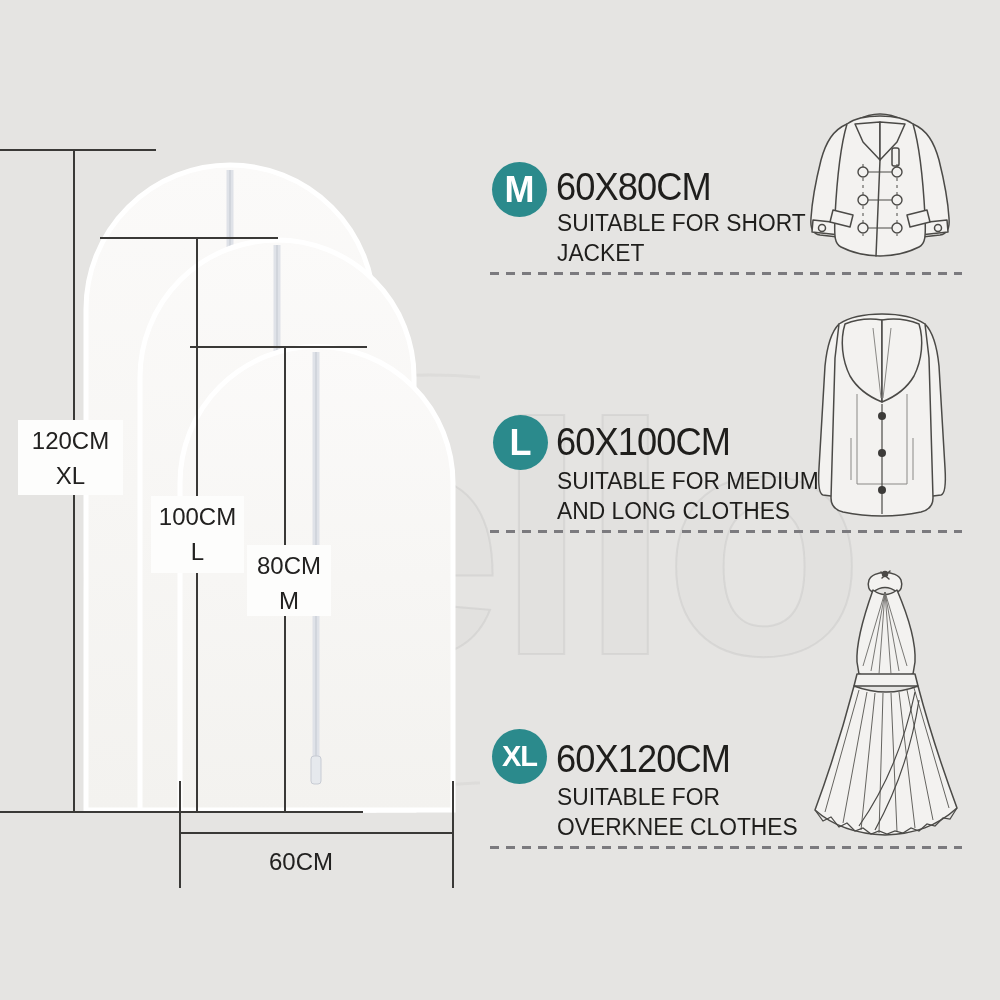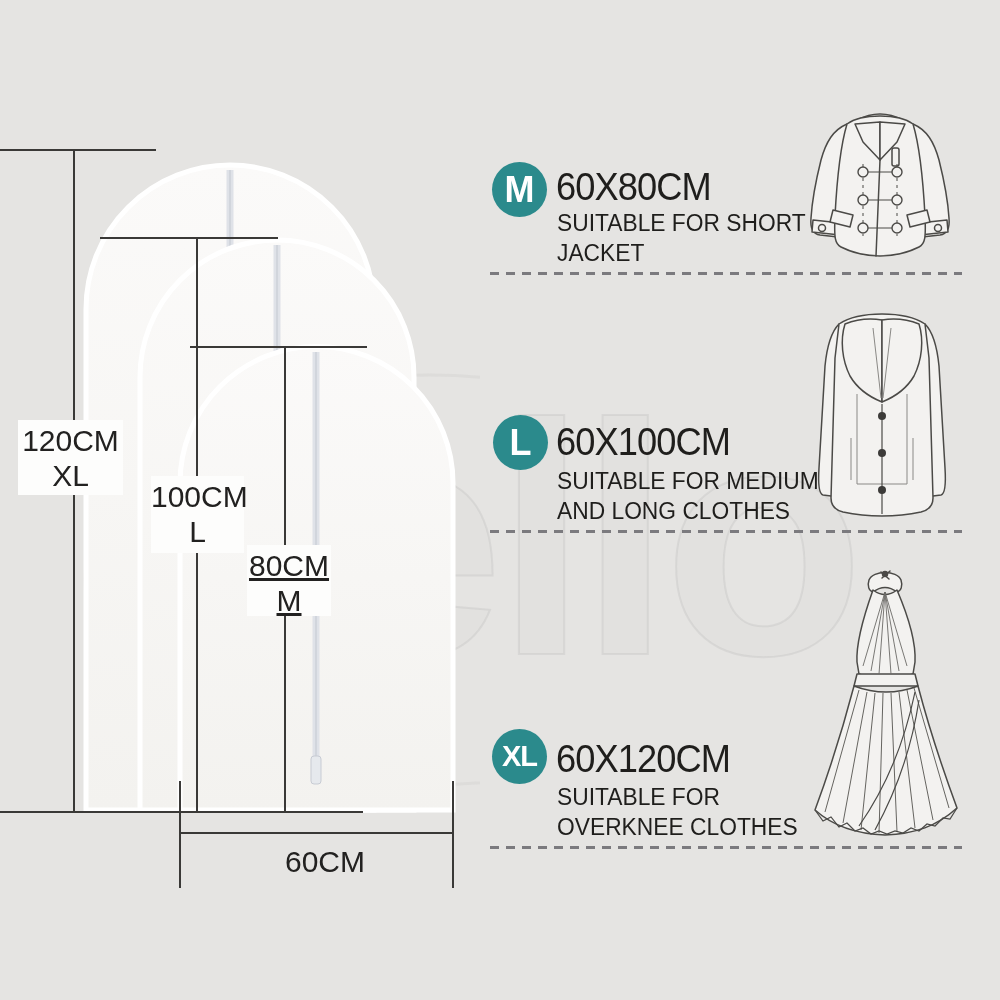--- a/index.html
+++ b/index.html
@@ -15,21 +15,21 @@
     left:90px;top:330px;width:820px;height:420px;
     font-size:330px;font-weight:bold;letter-spacing:-8px;
     color:rgba(0,0,0,0.012);
     -webkit-text-stroke:2px rgba(110,108,104,0.10);
     pointer-events:none;user-select:none;line-height:420px;
   }
   
   #diagram-svg{left:0;top:0;}
   .dim-label{
     background:#fdfdfc;text-align:center;
-    font-size:30px;line-height:35px;padding-top:3px;
+    font-size:24px;line-height:35px;padding-top:3px;
     color:#222120;
   }
   .dim-label.no-box{background:transparent;}
   
   .badge{
     width:55px;height:55px;border-radius:50%;
     background:#2b8a8c;color:#ffffff;
     display:flex;align-items:center;justify-content:center;
     font-weight:bold;
   }
@@ -94,29 +94,29 @@
     <line x1="180" y1="833" x2="453" y2="833"></line>
     <line x1="180" y1="781" x2="180" y2="888"></line>
     <line x1="453" y1="781" x2="453" y2="888"></line>
   </g>
 </svg>
 
 <div class="abs dim-label" style="left:18px;top:420px;width:105px;height:72px;">
   <div>120CM</div>
   <div>XL</div>
 </div>
-<div class="abs dim-label" style="left:151px;top:476px;width:93px;height:74px;">
+<div class="abs dim-label" style="left:151px;top:496px;width:93px;height:74px;">
   <div>100CM</div>
   <div>L</div>
 </div>
-<div class="abs dim-label" style="left:247px;top:545px;width:84px;height:68px;text-decoration:underline;">
+<div class="abs dim-label" style="left:247px;top:545px;width:84px;height:68px;">
   <div>80CM</div>
   <div>M</div>
 </div>
-<div class="abs dim-label no-box" style="left:252px;top:841px;width:146px;">
+<div class="abs dim-label no-box" style="left:228px;top:841px;width:146px;">
   <div>60CM</div>
 </div>
 
 <div class="abs" style="left:0;top:0;">
   <div class="abs badge one" style="left:492px;top:162px;">M</div>
   <div class="abs dims" style="left:556px;top:165px;">60X80CM</div>
   <div class="abs desc" style="left:557px;top:209px;">
     <div>SUITABLE FOR SHORT</div>
     <div>JACKET</div>
   </div>

